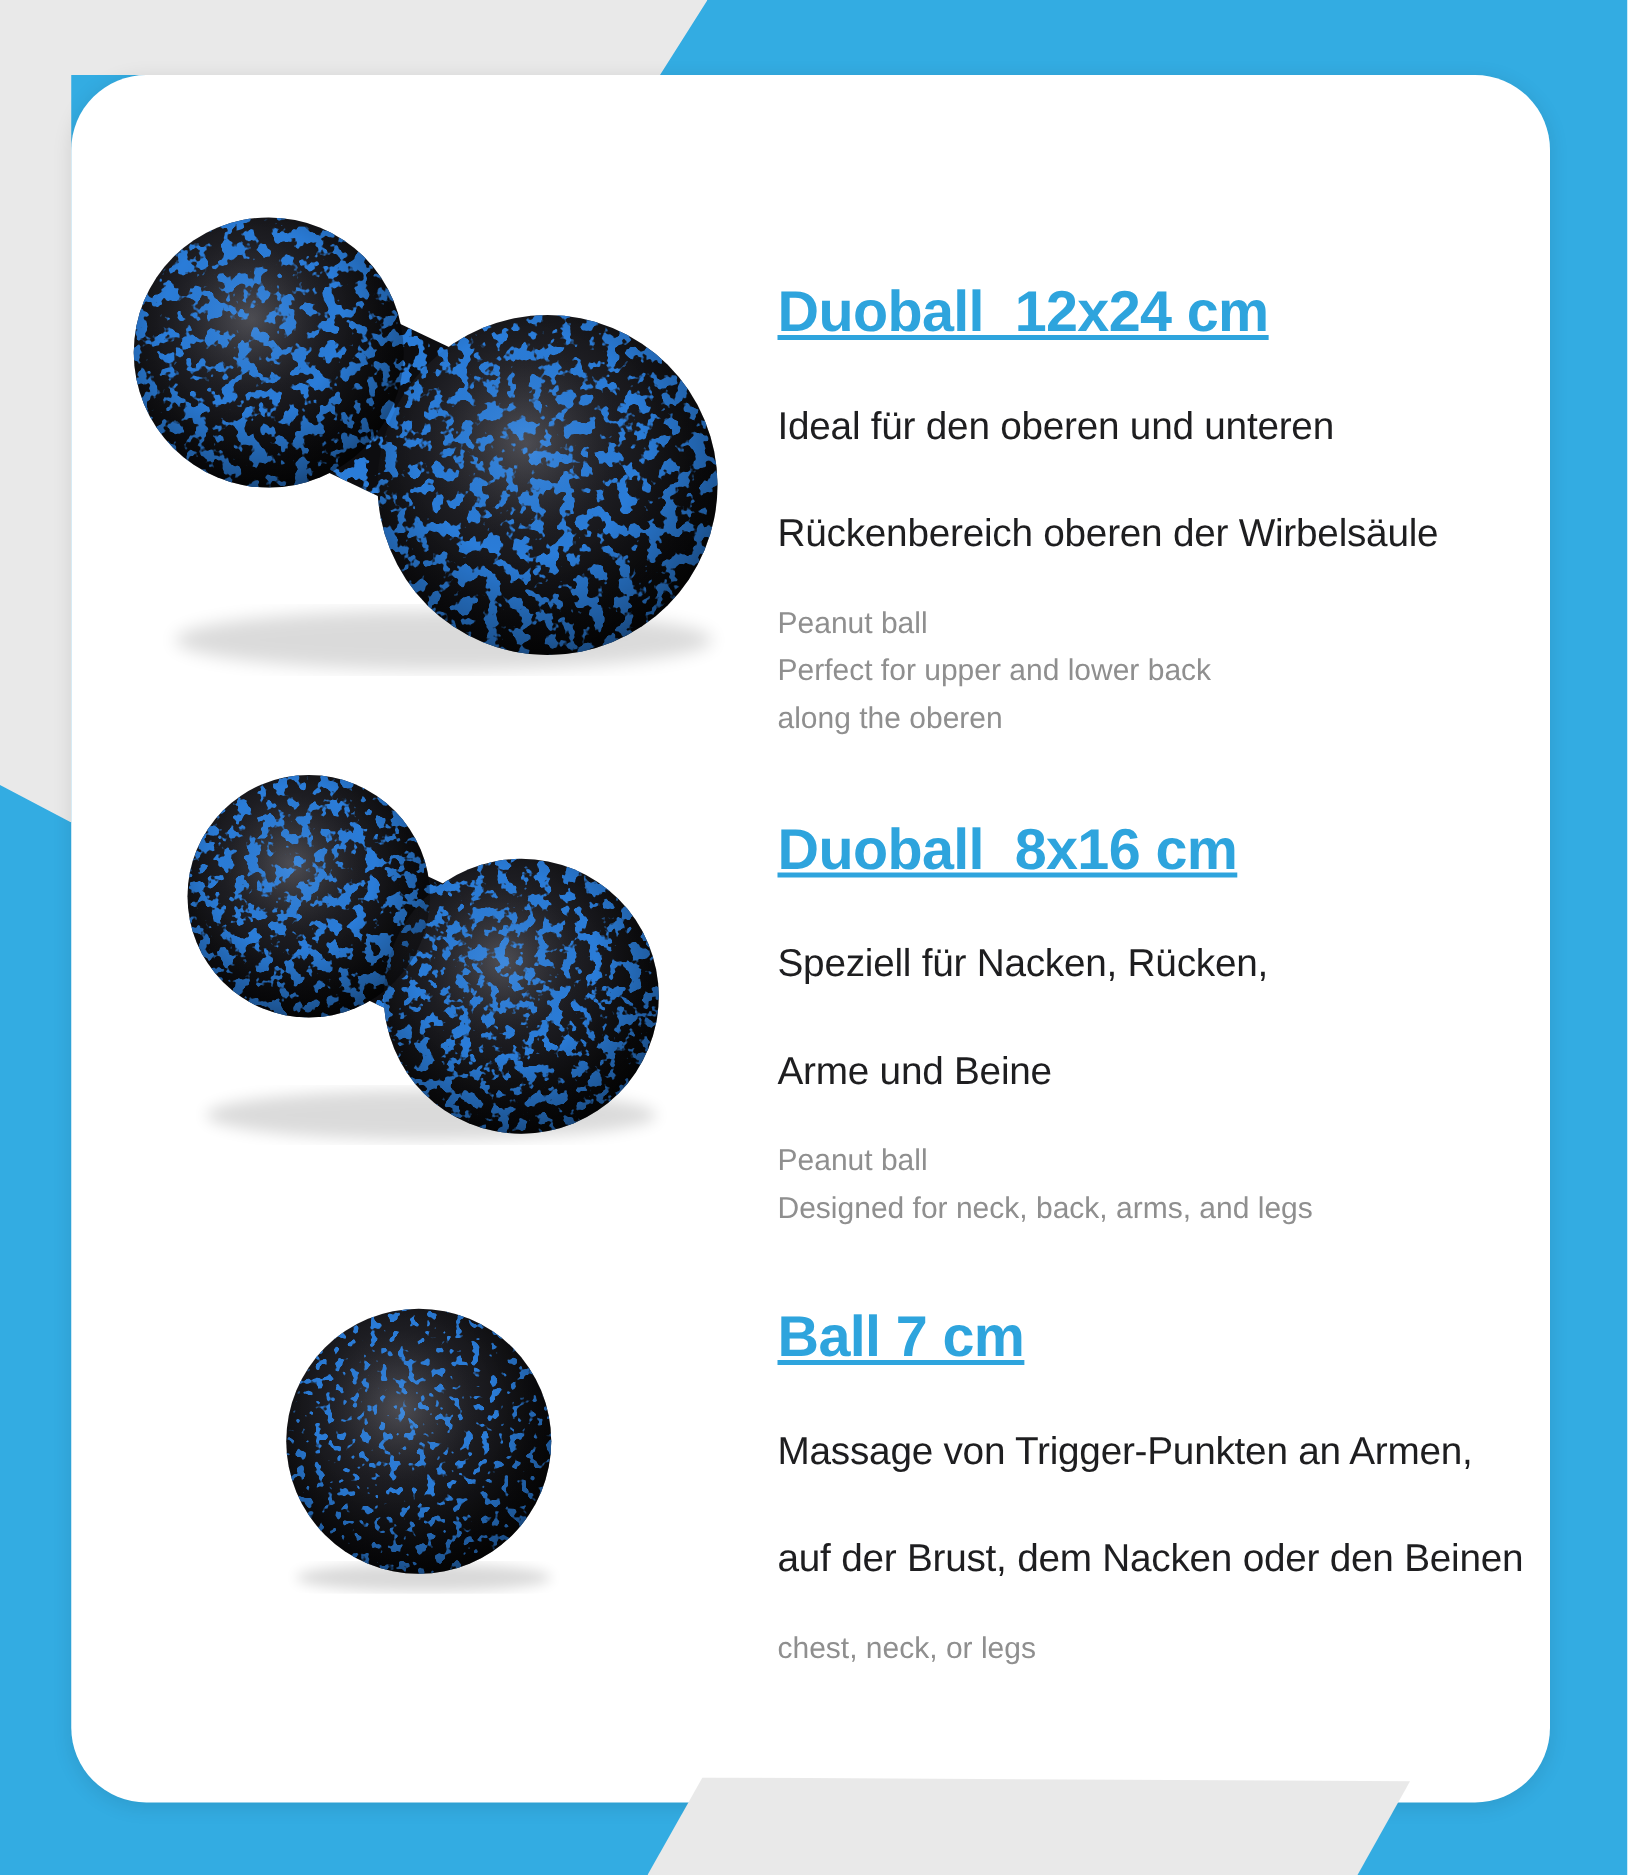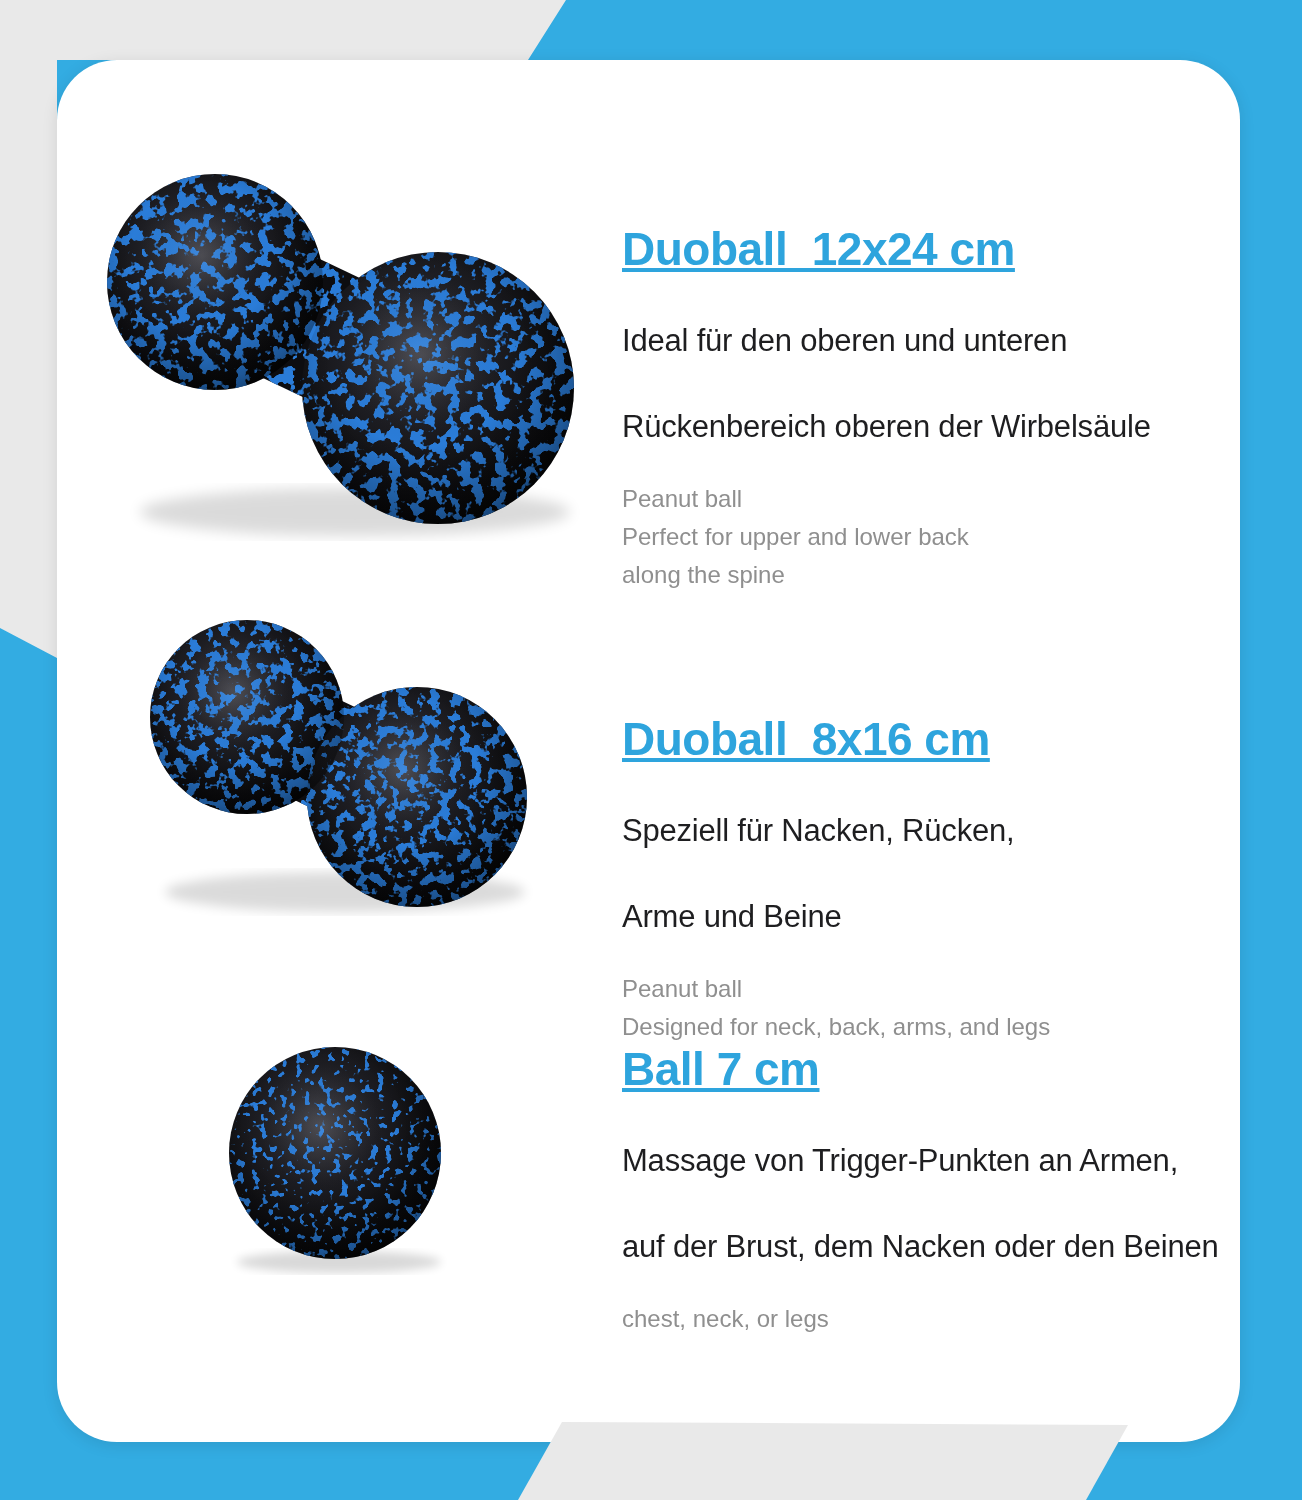--- a/index.html
+++ b/index.html
@@ -176,25 +176,25 @@
 
   <section class="info" style="top:222px">
     <h2 class="title">Duoball  12x24 cm</h2>
     <div class="de">
       <div class="line">Ideal für den oberen und unteren</div>
       <div class="line">Rückenbereich oberen der Wirbelsäule</div>
     </div>
     <div class="en">
       <div class="line">Peanut ball</div>
       <div class="line">Perfect for upper and lower back</div>
-      <div class="line">along the spine</div>
+      <div class="line">along the oberen</div>
     </div>
   </section>
 
-  <section class="info" style="top:712px">
+  <section class="info" style="top:652px">
     <h2 class="title">Duoball  8x16 cm</h2>
     <div class="de">
       <div class="line">Speziell für Nacken, Rücken,</div>
       <div class="line">Arme und Beine</div>
     </div>
     <div class="en">
       <div class="line">Peanut ball</div>
       <div class="line">Designed for neck, back, arms, and legs</div>
     </div>
   </section>

